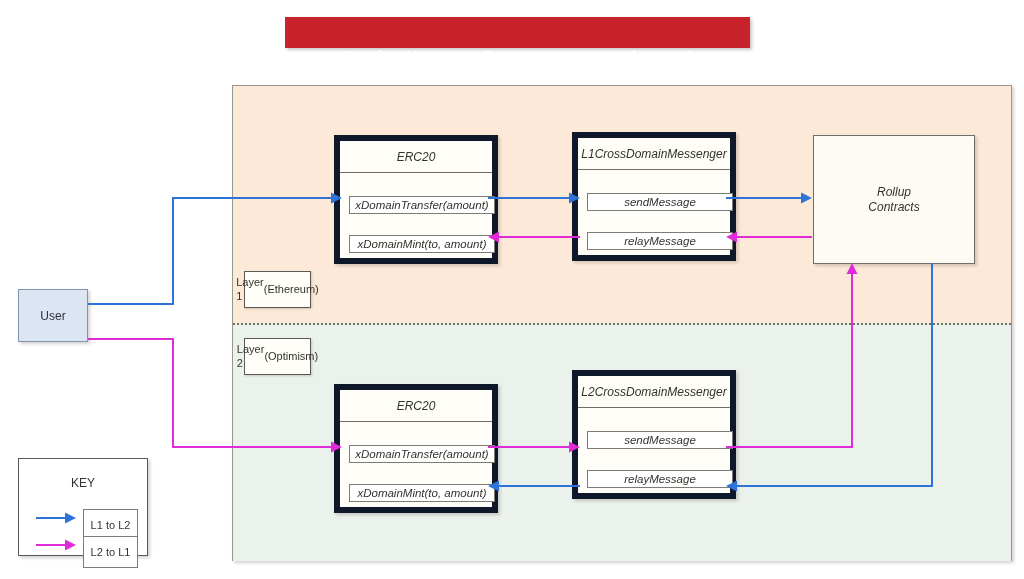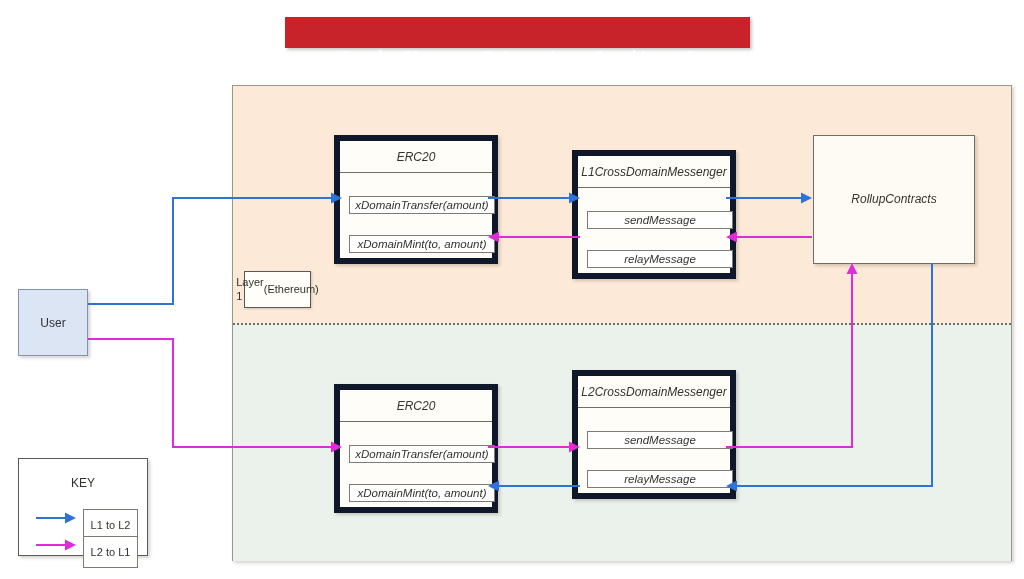--- a/index.html
+++ b/index.html
@@ -31,37 +31,37 @@
   .classbox .cb-title{position:absolute;left:0;top:0;width:100%;height:32px;
     border-bottom:1px solid #6f6f68;display:flex;align-items:center;justify-content:center;
     font-size:12px;font-style:italic;color:#33332e;}
   .classbox .method{position:absolute;left:9px;width:146px;height:18px;background:#ffffff;
     border:1px solid #7c7c74;display:flex;align-items:center;justify-content:center;
     font-size:11.5px;font-style:italic;color:#33332e;}
   .method.row1{top:55px}
   .method.row2{top:94px}
 
   .box-erc20-l1{left:101px;top:49px}
-  .box-msgr-l1{left:339px;top:64px}
+  .box-msgr-l1{left:339px;top:46px}
   .box-erc20-l2{left:101px;top:298px}
   .box-msgr-l2{left:339px;top:284px}
 
   .rollup{position:absolute;left:580px;top:49px;width:162px;height:129px;background:#fdfbf4;
     border:1px solid #6f6f68;box-shadow:2px 2px 3px rgba(120,110,100,.3);
-    display:flex;flex-direction:row;align-items:center;justify-content:center;
+    display:flex;flex-direction:column;align-items:center;justify-content:center;
     font-size:12px;font-style:italic;color:#33332e;line-height:1.25;}
 
   .layer-tag{position:absolute;left:11px;width:67px;height:37px;background:#fffef9;
     border:1px solid #5a5a54;box-shadow:1px 1px 2px rgba(120,110,100,.3);
     display:flex;align-items:center;justify-content:center;
     font-size:11px;color:#33332e;line-height:1.25;}
   .tag-l1{top:185px}
   .tag-l2{top:252px}
 
-  .userbox{position:absolute;left:18px;top:289px;width:70px;height:67px;background:var(--user-fill);
+  .userbox{position:absolute;left:18px;top:289px;width:70px;height:53px;background:var(--user-fill);
     border:1px solid #8193ad;box-shadow:2px 2px 3px rgba(120,110,100,.3);
     display:flex;align-items:center;justify-content:center;font-size:12px;color:#30303a;}
 
   .keybox{position:absolute;left:18px;top:458px;width:130px;height:98px;background:#ffffff;
     border:1px solid #5a5a54;box-shadow:2px 2px 3px rgba(120,110,100,.3);}
   .keybox .key-title{position:absolute;top:17px;width:100%;text-align:center;
     font-size:12px;color:#33332e;}
   .key-entry-box{position:absolute;left:64px;width:55px;height:32px;background:#ffffff;
     border:1px solid #7c7c74;display:flex;align-items:center;justify-content:center;
     font-size:11px;color:#33332e;}
@@ -83,20 +83,24 @@
     <span>Passing Messages Between Layer 1 and Layer 2</span>
   </div>
 
   <div class="container">
     <div class="region-l1"></div>
     <div class="region-l2"></div>
 
     <div class="layer-tag tag-l1">
       <span>Layer 1</span>
       <span>(Ethereum)</span>
+    </div>
+    <div class="layer-tag tag-l2">
+      <span>Layer 2</span>
+      <span>(Optimism)</span>
     </div>
 
     <div class="classbox box-erc20-l1">
       <div class="cb-title">ERC20</div>
       <div class="method row1">xDomainTransfer(amount)</div>
       <div class="method row2">xDomainMint(to, amount)</div>
     </div>
 
     <div class="classbox box-msgr-l1">
       <div class="cb-title">L1CrossDomainMessenger</div>

